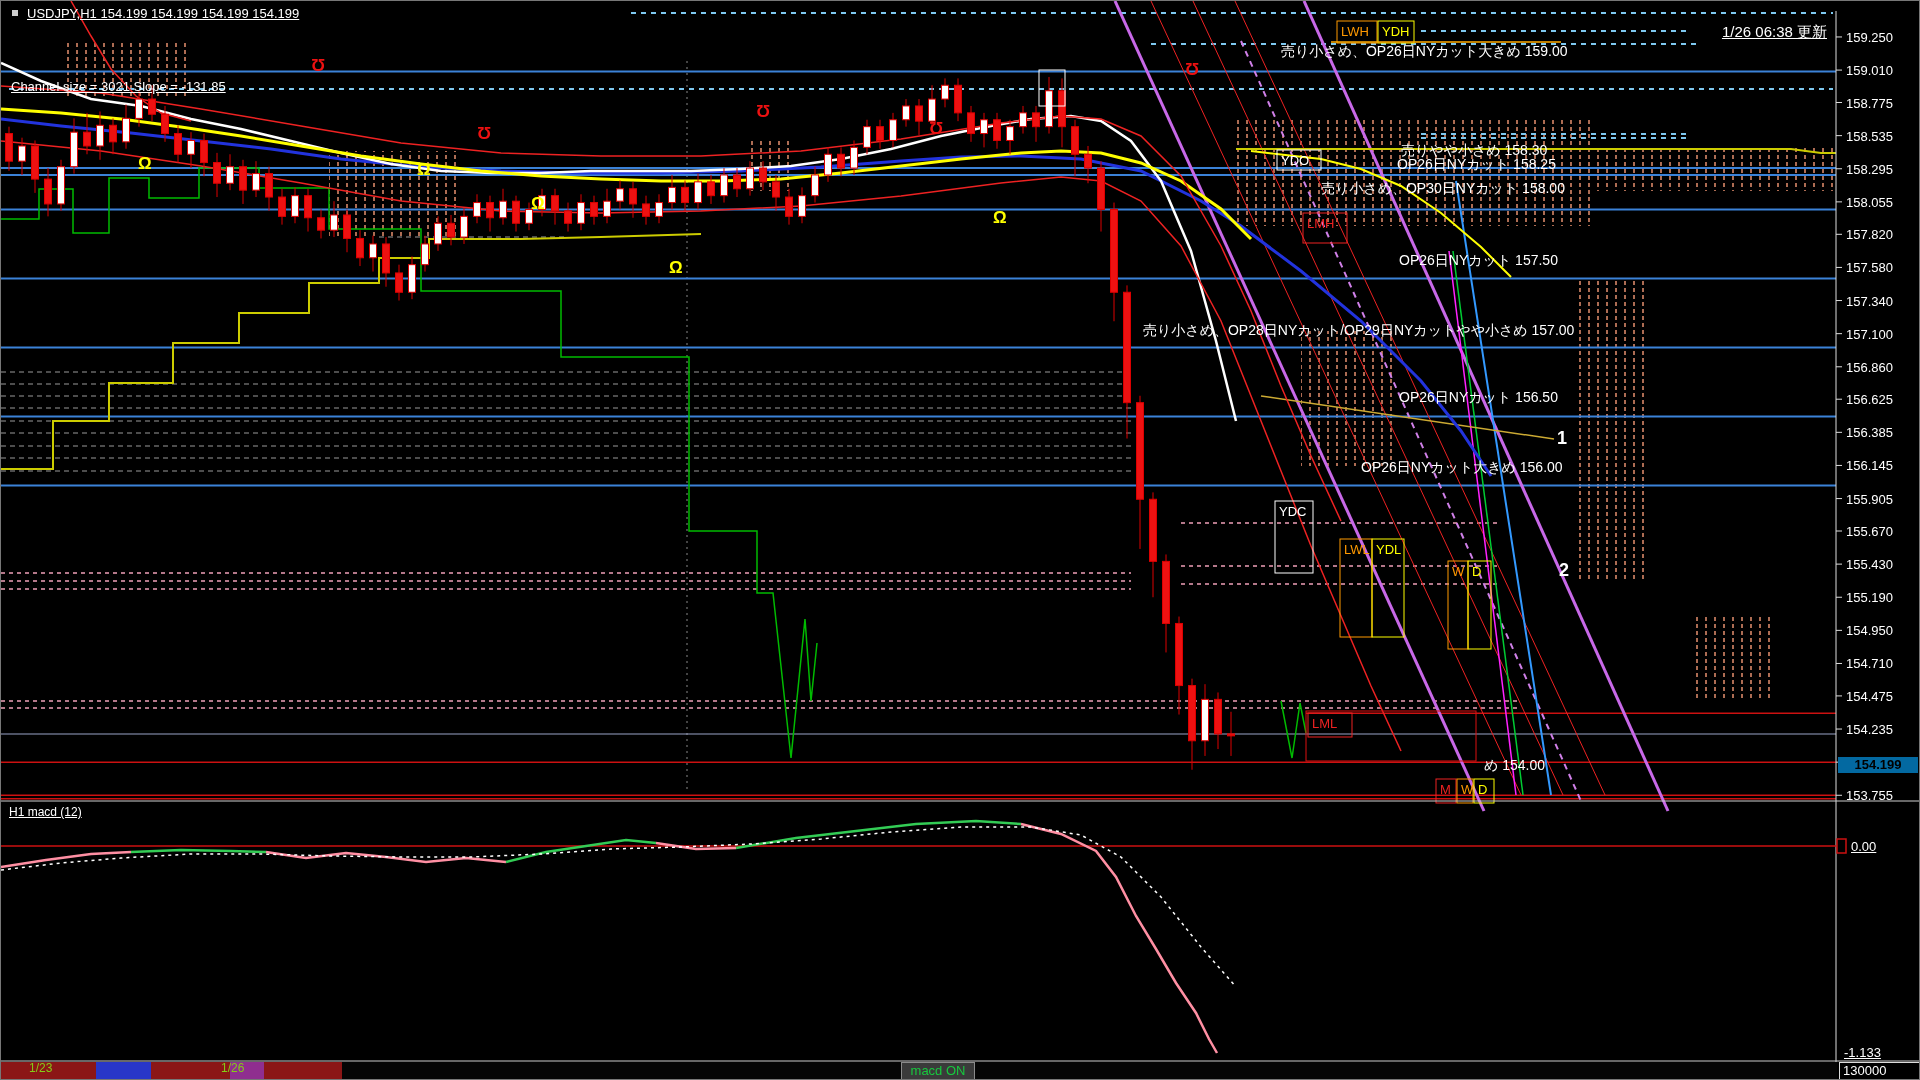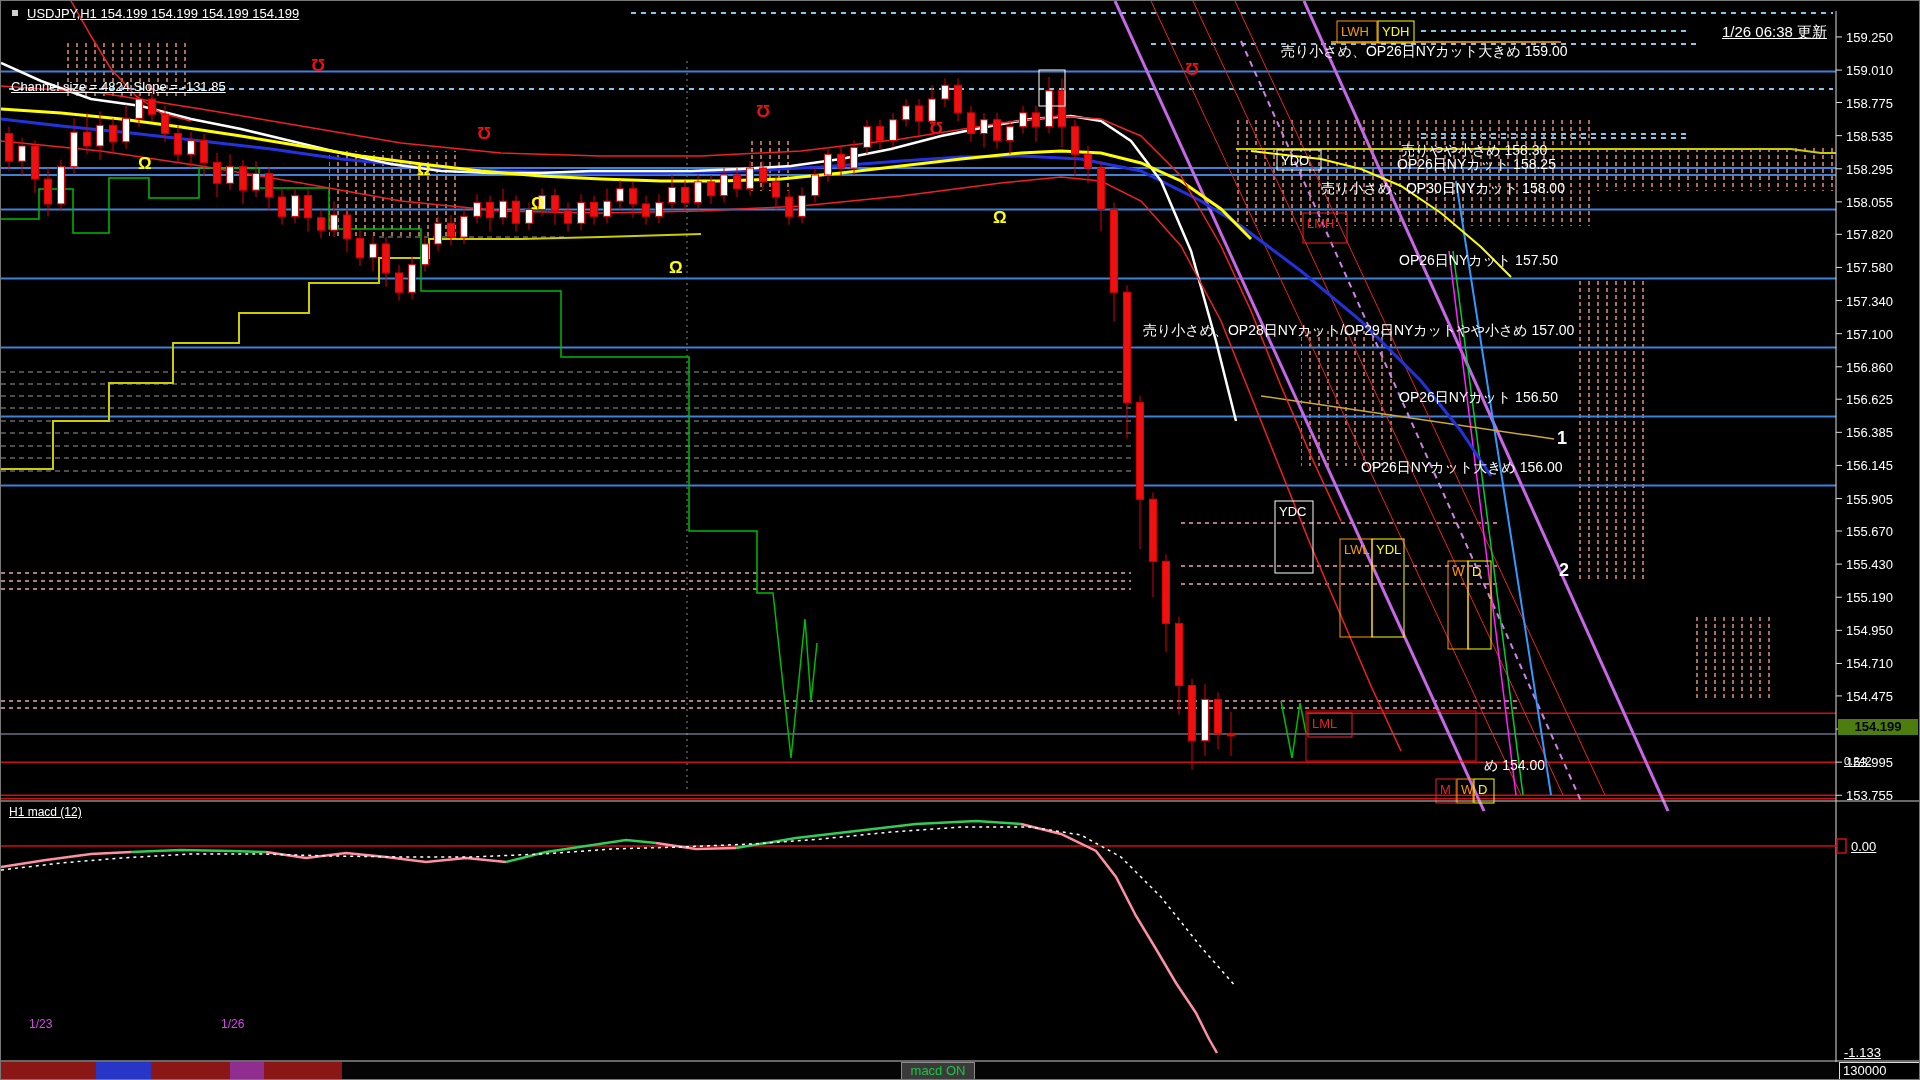--- a/index.html
+++ b/index.html
@@ -10,25 +10,25 @@
   #win-icon{position:absolute;left:11px;top:9px;width:6px;height:6px;background:#cfcfcf;}
   #updated{right:92px;top:22px;font-size:15px;}
   #watermark{left:56px;top:58px;font-size:60px;font-weight:bold;letter-spacing:2px;}
   #channel-info{left:10px;top:78px;font-size:13px;}
   #macd-label{left:8px;top:804px;font-size:12px;}
   #macd-max{left:1843px;top:754px;font-size:11px;}
   #macd-zero{left:1850px;top:838px;font-size:13px;}
   #macd-min{left:1843px;top:1044px;font-size:13px;}
   #vol-box{position:absolute;left:1838px;top:1061px;width:79px;height:16px;border:1px solid #ddd;
            color:#fff;font-size:13px;line-height:16px;padding-left:3px;}
-  #cur-price{position:absolute;left:1837px;top:718px;width:80px;height:16px;background:#4d7c0f;
+  #cur-price{position:absolute;left:1837px;top:756px;width:80px;height:16px;background:#0369a1;
              color:#000;font-size:13px;font-weight:bold;text-align:center;line-height:16px;}
   #macd-btn{position:absolute;left:900px;top:1061px;width:74px;height:20px;background:#3a3a3a;
             border:1px solid #8a8a8a;color:#17c93e;font-size:13px;text-align:center;line-height:16px;box-sizing:border-box;}
-  .bar-label{position:absolute;top:1016px;color:#d946ef;font-size:12px;}
+  .bar-label{position:absolute;top:1060px;color:#84cc16;font-size:12px;}
   svg{position:absolute;left:0;top:0;}
 </style>
 </head>
 <body>
 
 <div id="stage">
   <svg id="chart" width="1920" height="1080" viewBox="0 0 1920 1080">
     <defs>
       <pattern id="cloudDots" width="9" height="7" patternUnits="userSpaceOnUse">
         <line x1="4" y1="0" x2="4" y2="4" stroke="#d98868" stroke-width="1.6"></line>
@@ -431,21 +431,21 @@
         <rect x="229" y="1061" width="34" height="17" fill="#8f2e8f"></rect>
         <rect x="263" y="1061" width="78" height="17" fill="#8b1616"></rect>
         <rect x="341" y="1061" width="1495" height="17" fill="#050505"></rect>
         <line x1="0" y1="1079" x2="1920" y2="1079" stroke="#cfcfcf" stroke-width="1"></line>
       </g>
   </svg>
 
   <span id="win-icon"></span>
   <div class="txt" id="symbol-line">USDJPY,H1  154.199 154.199 154.199 154.199</div>
   <div class="txt" id="updated">1/26 06:38 更新</div>
-  <div class="txt" id="channel-info">Channel size = 4824  Slope = -131.85</div>
+  <div class="txt" id="channel-info">Channel size = 3021  Slope = -131.85</div>
 
   <div class="txt" id="macd-label">H1  macd (12)</div>
   <div class="txt" id="macd-max">0.242</div>
   <div class="txt" id="macd-zero">0.00</div>
   <div class="txt" id="macd-min">-1.133</div>
   <div id="vol-box">130000</div>
 
   <div id="cur-price">154.199</div>
 
   <div class="bar-label" style="left:28px">1/23</div>

